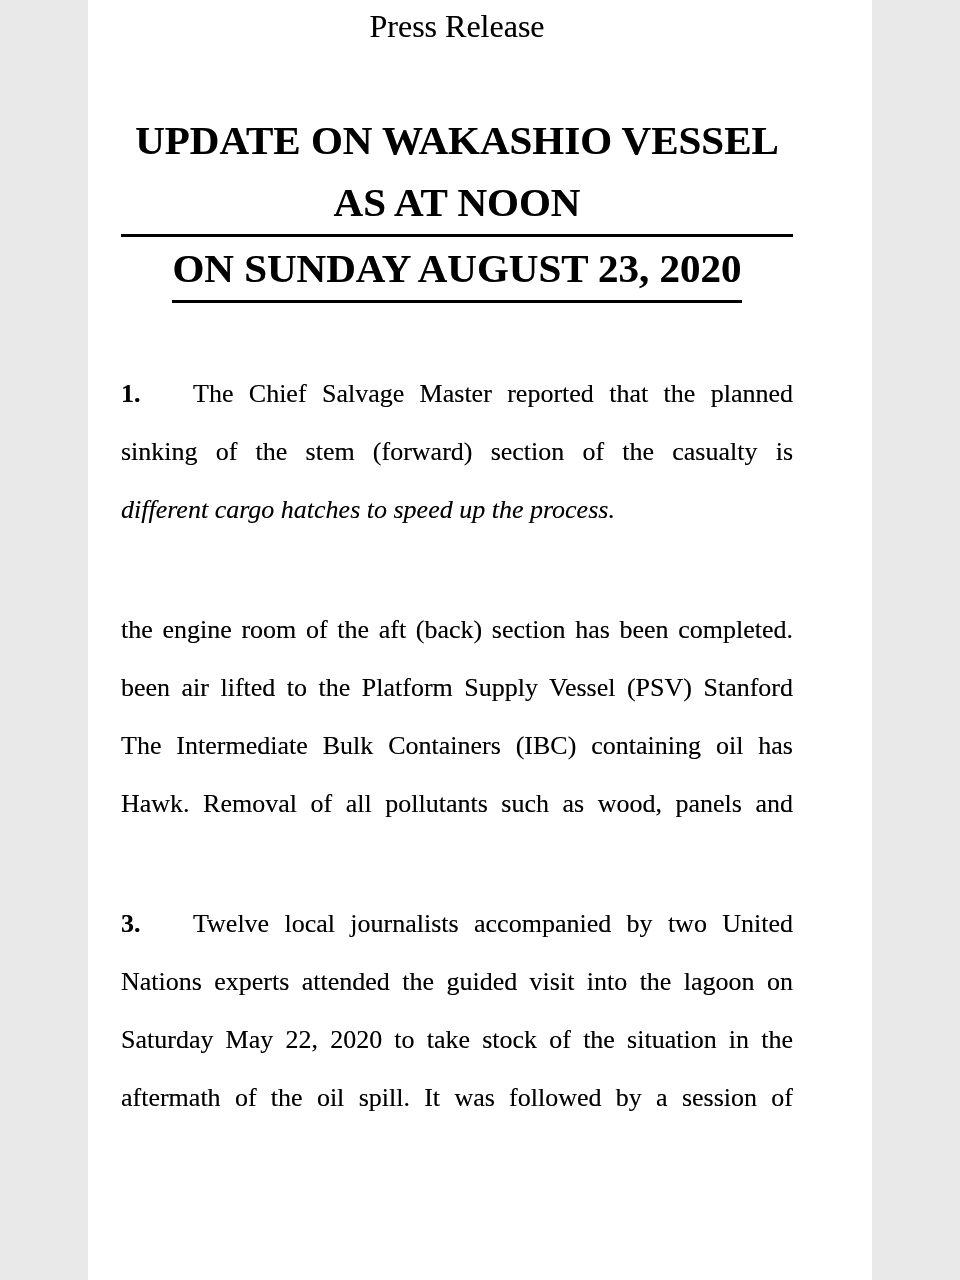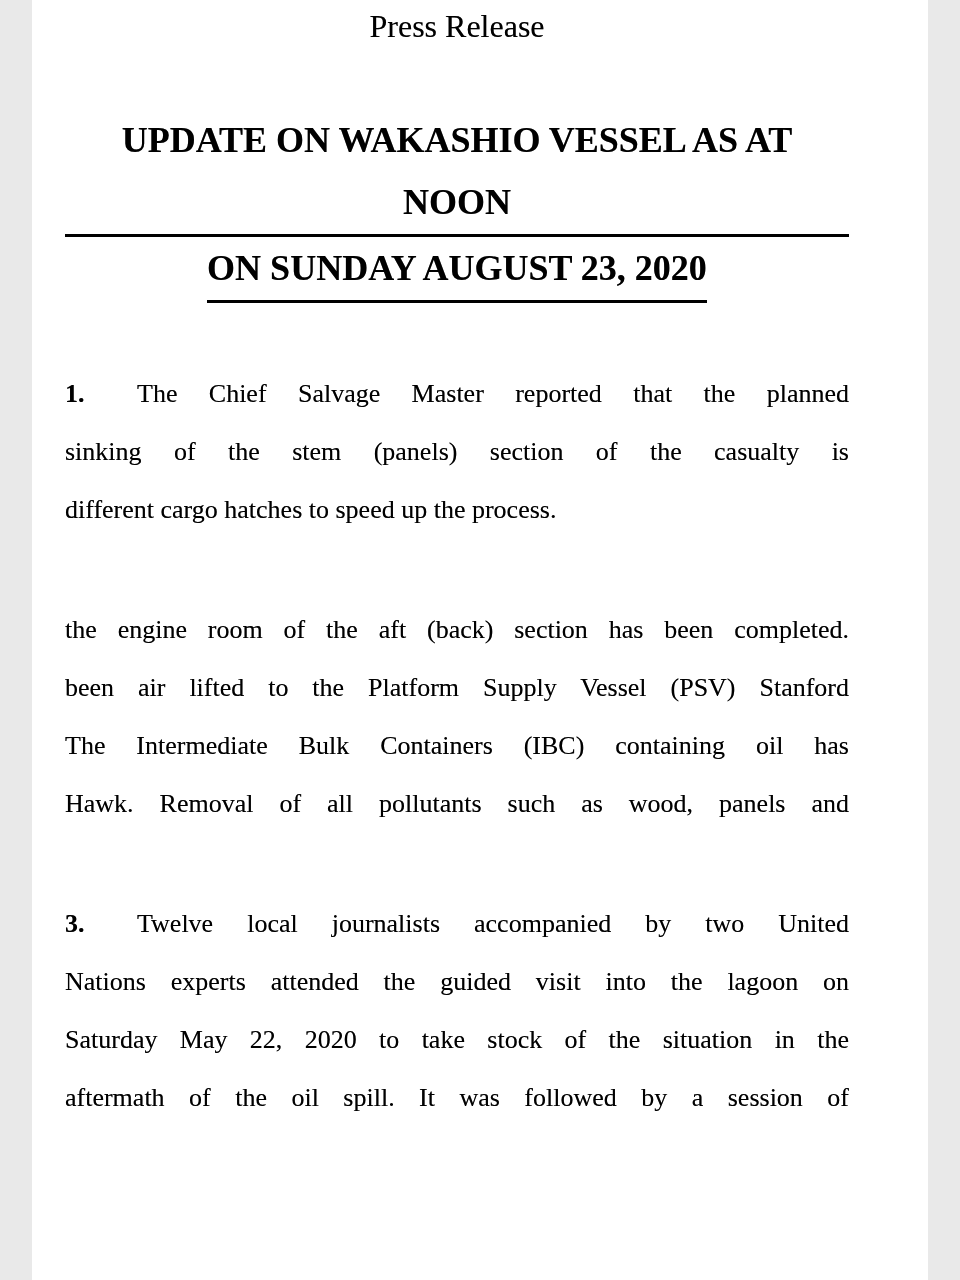--- a/index.html
+++ b/index.html
@@ -1,58 +1,59 @@
 <!DOCTYPE html>
 <html><head>
 <meta charset="utf-8">
 <style>
   html, body { margin: 0; padding: 0; background: #e9e9e9; }
   .page {
     position: relative;
-    width: 896px;
+    width: 784px;
     height: 1280px;
     margin: 0 auto;
     background: #ffffff;
     overflow: hidden;
     box-sizing: border-box;
     padding: 4px 79px 0 33px;
     font-family: "Liberation Serif", "DejaVu Serif", serif;
     color: #000000;
     text-shadow: 0 0 0.6px rgba(0,0,0,0.45);
   }
   .kicker {
     text-align: center;
     font-size: 32px;
     line-height: 44px;
     font-weight: normal;
   }
   .doc-title {
     margin-top: 61px;
     text-align: center;
     font-weight: bold;
-    font-size: 36px;
+    font-size: 41px;
     line-height: 62px;
   }
   .tline { display: block; }
   .tline > span {
     display: inline-block;
     border-bottom: 3px solid #000;
     padding-bottom: 1px;
   }
   .paragraphs { margin-top: 62px; }
   .paragraph + .paragraph { margin-top: 62px; }
   .line {
     font-size: 26px;
     line-height: 58px;
     text-align: justify;
     text-align-last: justify;
     white-space: nowrap; 
   }
   .line.no-just-last {
     text-align-last: left;
+    font-style: italic;
   }
   .pnum {
     font-weight: bold;
     display: inline-block;
     width: 72px;
   }
 </style>
 </head>
 <body>
 
@@ -60,21 +61,21 @@
   <div class="kicker">Press Release</div>
 
   <div class="doc-title">
     <span class="tline"><span>UPDATE ON WAKASHIO VESSEL AS AT NOON</span></span>
     <span class="tline"><span>ON SUNDAY AUGUST 23, 2020</span></span>
   </div>
 
   <div class="paragraphs">
       <div class="paragraph">
         <div class="line"><span class="pnum">1.</span>The Chief Salvage Master reported that the planned</div>
-        <div class="line">sinking of the stem (panels) section of the casualty is</div>
+        <div class="line">sinking of the stem (forward) section of the casualty is</div>
         <div class="line no-just-last">different cargo hatches to speed up the process.</div>
       </div>
       <div class="paragraph">
         <div class="line">the engine room of the aft (back) section has been completed.</div>
         <div class="line">been air lifted to the Platform Supply Vessel (PSV) Stanford</div>
         <div class="line">The Intermediate Bulk Containers (IBC) containing oil has</div>
         <div class="line">Hawk. Removal of all pollutants such as wood, panels and</div>
       </div>
       <div class="paragraph">
         <div class="line"><span class="pnum">3.</span>Twelve local journalists accompanied by two United</div>

